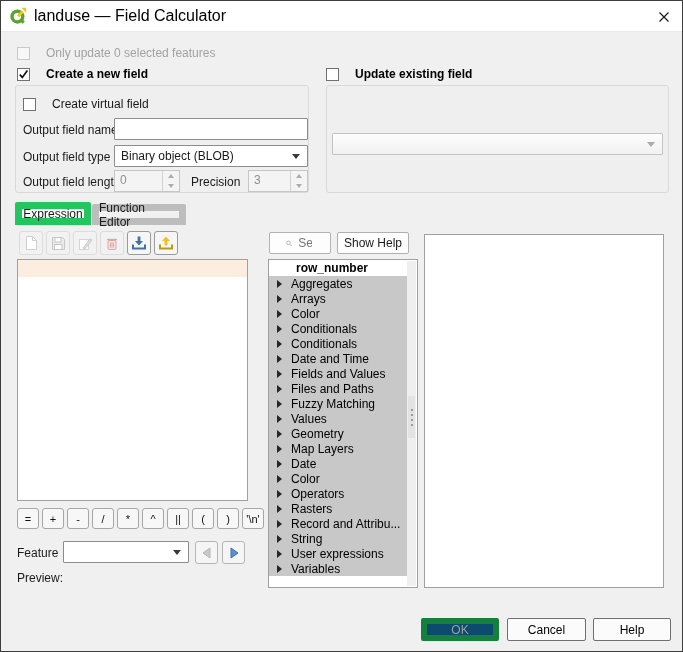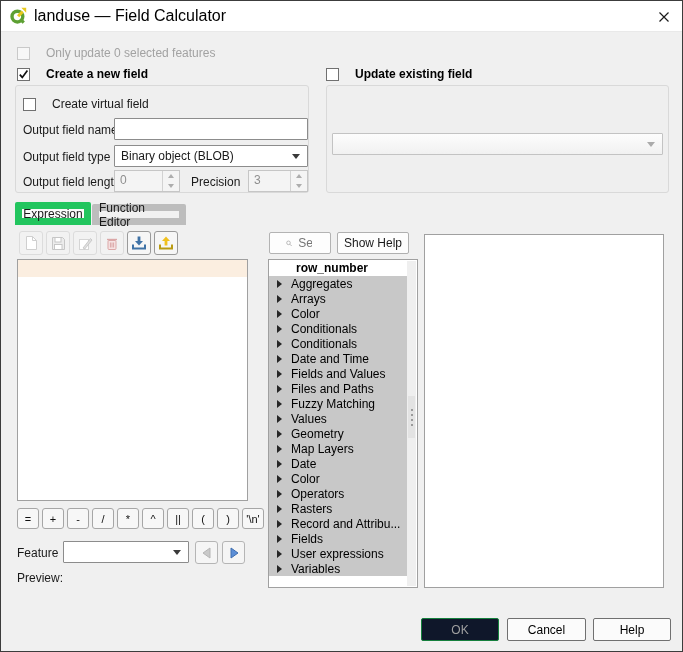--- a/index.html
+++ b/index.html
@@ -54,21 +54,21 @@
   .tree-row .tree-label{margin-left:9px;white-space:nowrap;}
   .vscroll{position:absolute;right:1px;top:1px;bottom:1px;width:9px;background:#efefef;}
   .vthumb{position:absolute;left:1px;top:135px;width:7px;height:42px;background:#e3e3e3;display:flex;flex-direction:column;align-items:center;justify-content:center;gap:3px;}
   .vthumb i{width:2px;height:2px;background:#9a9a9a;display:block;}
   
   .helppanel{position:absolute;left:423px;top:233px;width:240px;height:354px;background:#fff;border:1px solid #a0a0a0;box-sizing:border-box;}
   
   .navbtn{position:absolute;top:540px;width:23px;height:23px;box-sizing:border-box;border:1px solid #b5b5b5;border-radius:3px;background:#f5f5f5;display:flex;align-items:center;justify-content:center;}
   
   .dlgbtn{position:absolute;top:617px;height:23px;box-sizing:border-box;border-radius:2px;display:flex;align-items:center;justify-content:center;font-size:12px;}
-  .dlgbtn.disabled{border:1px solid #15803d;background:#0f172a;color:#9f9f9f;}
+  .dlgbtn.disabled{border:6px solid #15803d;background:#0c4a6e;color:#9f9f9f;}
   .dlgbtn.normal{border:1px solid #707070;background:#fbfbfb;color:#000;}
 </style>
 </head>
 <body>
 
 <div class="dialog">
 
   <div class="titlebar">
     <svg class="logo" viewBox="0 0 18 18">
       <circle cx="8.4" cy="9.6" r="5.4" fill="none" stroke="#5da033" stroke-width="3.4"></circle>
@@ -315,21 +315,21 @@
           <div class="tree-row">
             <span class="tri"></span>
             <span class="tree-label">Rasters</span>
           </div>
           <div class="tree-row">
             <span class="tri"></span>
             <span class="tree-label">Record and Attribu...</span>
           </div>
           <div class="tree-row">
             <span class="tri"></span>
-            <span class="tree-label">Fields</span>
+            <span class="tree-label">String</span>
           </div>
           <div class="tree-row">
             <span class="tri"></span>
             <span class="tree-label">User expressions</span>
           </div>
           <div class="tree-row">
             <span class="tri"></span>
             <span class="tree-label">Variables</span>
           </div>
         </div>

